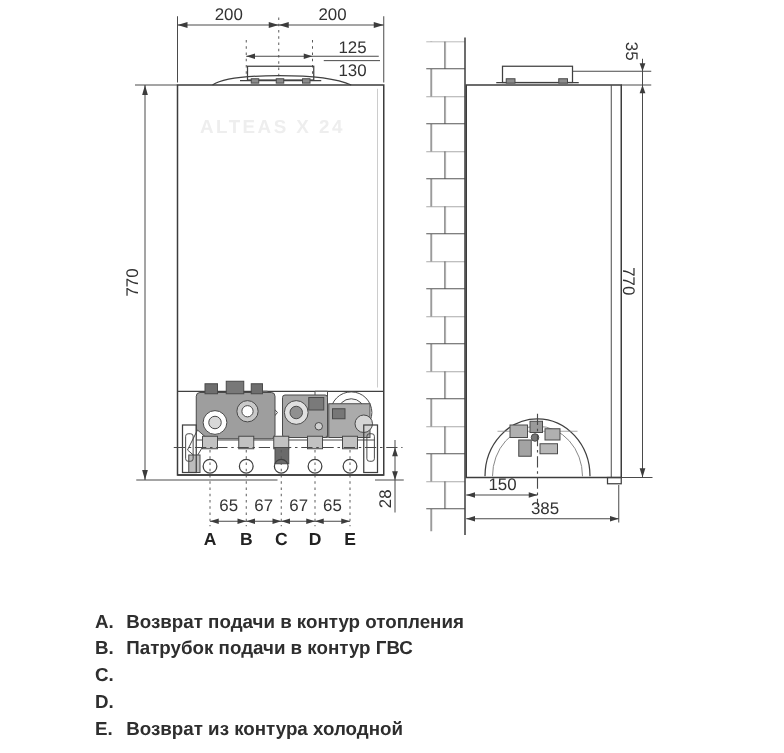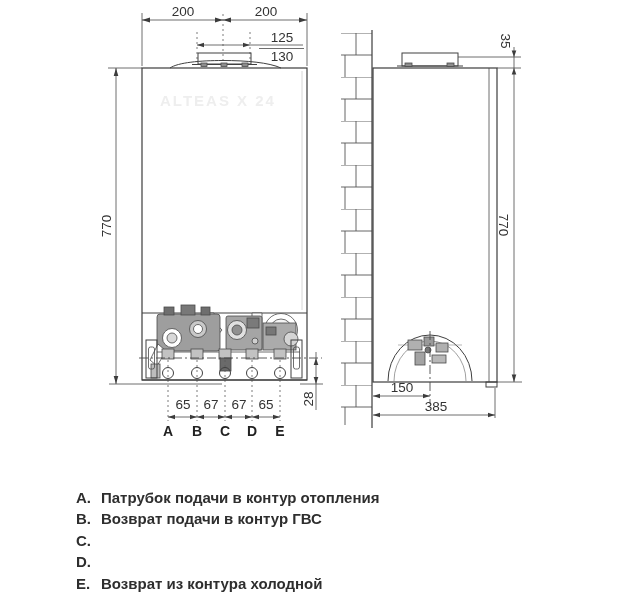--- a/index.html
+++ b/index.html
@@ -237,25 +237,25 @@
       <polygon class="arr" points="373,415 380,412.8 380,417.2"></polygon>
       <polygon class="arr" points="495,415 488,412.8 488,417.2"></polygon>
       <text class="dim" x="436" y="411" text-anchor="middle">385</text>
     </g>
   </g>
 </svg>
 
 <div id="legend">
   <div class="legend-row">
     <span class="legend-key">A.</span>
-    <span>Патрубок подачи в контур отопления</span>
+    <span>Возврат подачи в контур отопления</span>
   </div>
   <div class="legend-row">
     <span class="legend-key">B.</span>
-    <span>Возврат подачи в контур ГВС</span>
+    <span>Патрубок подачи в контур ГВС</span>
   </div>
   <div class="legend-row">
     <span class="legend-key">C.</span>
   </div>
   <div class="legend-row">
     <span class="legend-key">D.</span>
   </div>
   <div class="legend-row">
     <span class="legend-key">E.</span>
     <span>Возврат из контура холодной</span>

